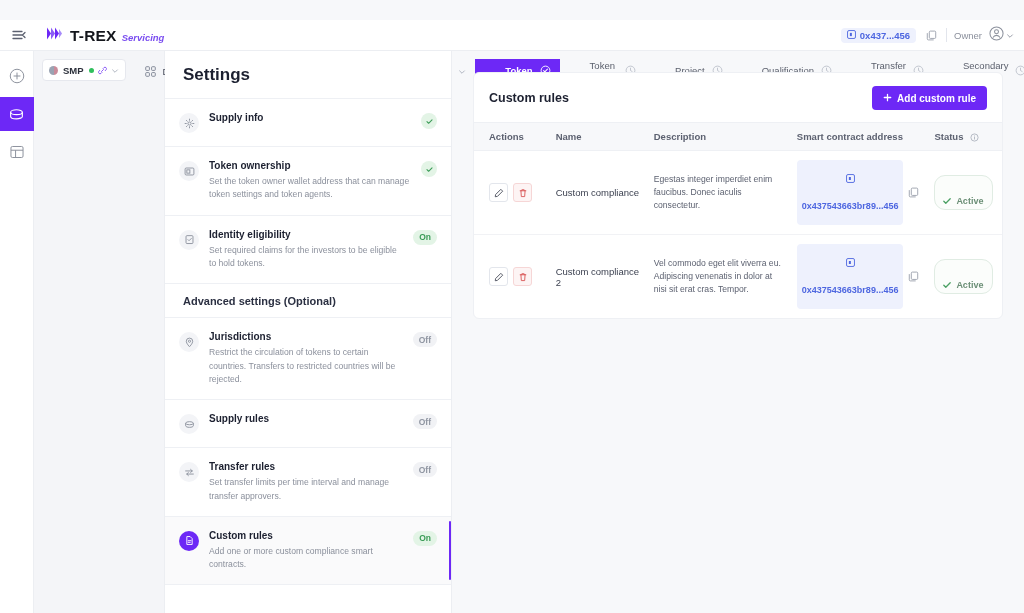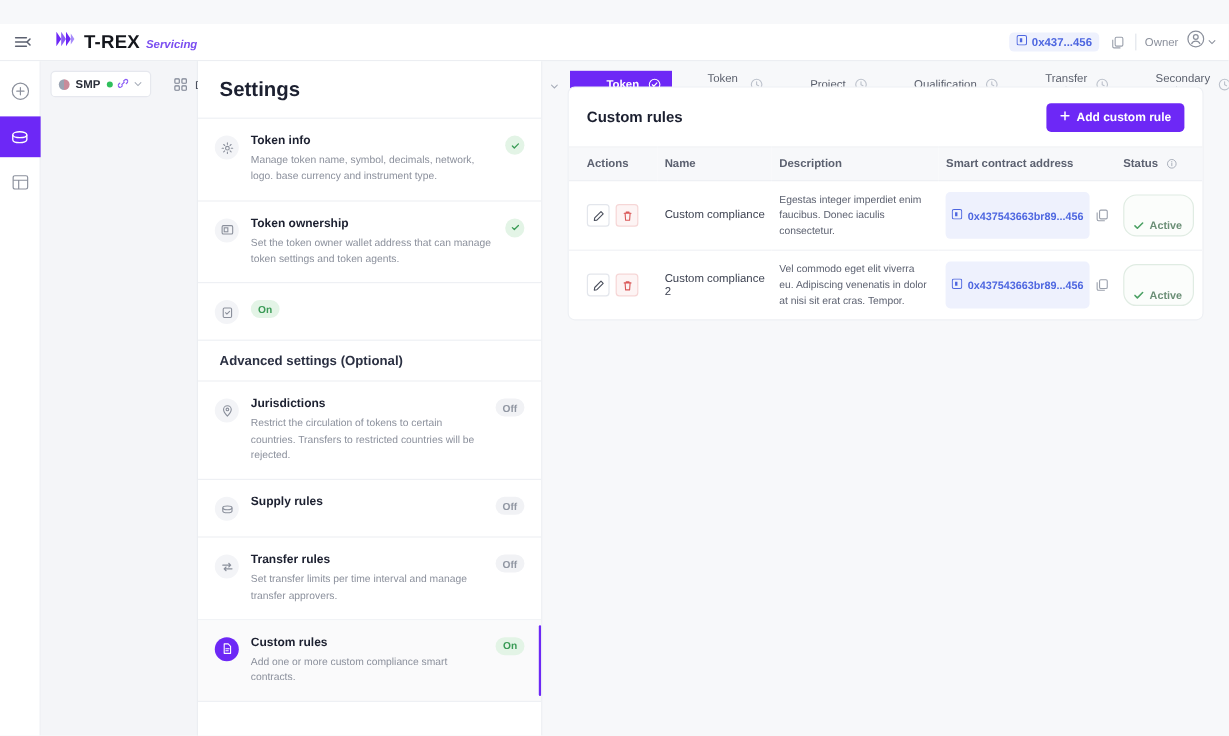--- a/index.html
+++ b/index.html
@@ -123,21 +123,21 @@
   .col-addr { width: 128px; }
   .col-status { width: 72px; }
   .act-wrap { display: flex; gap: 5px; }
   .act-btn {
     width: 19px; height: 19px; border-radius: 3px; border: 1px solid #e3e6ec; background: #fff;
     display: flex; align-items: center; justify-content: center; cursor: pointer;
   }
   .act-btn.danger { border-color: #f6d6d6; background: #fdf4f4; }
   .cell-desc { font-size: 8.6px; line-height: 1.5; color: #5c6170; }
   .addr-cell { display: flex; align-items: center; gap: 5px; }
-  .addr-link { display: flex; align-items: center; gap: 4px; background: #eef1fd; border-radius: 4px; padding: 14px 5px; cursor: pointer; }
+  .addr-link { display: flex; align-items: center; gap: 16px; background: #eef1fd; border-radius: 4px; padding: 14px 5px; cursor: pointer; flex-direction: column; }
   .addr-link span { font-size: 9px; color: #4d66e0; font-weight: 600; }
   .status-pill {
     display: inline-flex; align-items: center; gap: 4px; border: 1px solid #e0ece3;
     border-radius: 11px; padding: 20px 9px 3px 7px; background: #fbfdfb;
   }
   .status-pill span { font-size: 9px; color: #6b8f76; font-weight: 600; }
   .info-ico { display: inline-flex; vertical-align: middle; margin-left: 4px; }
 </style>
 </head>
 <body>
@@ -362,22 +362,21 @@
       <div class="settings-title">Settings</div>
 
       <div class="set-row">
         <span class="set-ico">
           <svg width="11" height="11" viewBox="0 0 12 12">
             <circle cx="6" cy="6" r="1.7" fill="none" stroke="#8b909c" stroke-width="1"></circle>
             <path d="M6 1.2v1.3M6 9.5v1.3M1.2 6h1.3M9.5 6h1.3M2.6 2.6l.95.95M8.45 8.45l.95.95M9.4 2.6l-.95.95M3.55 8.45l-.95.95" stroke="#8b909c" stroke-width="1" stroke-linecap="round"></path>
           </svg>
         </span>
         <span class="set-text">
-          <span class="set-name" style="display:block">Token info</span>
-          <span class="set-desc" style="display:block">Manage token name, symbol, decimals, network, logo. base currency and instrument type.</span>
+          <span class="set-name" style="display:block">Supply info</span>
         </span>
         <span class="badge">
           <span class="badge-check" style="display:flex;align-items:center;justify-content:center">
             <svg width="9" height="9" viewBox="0 0 10 10">
                 <path d="M2.2 5.2 4 7 7.8 3.2" fill="none" stroke="#3a9b56" stroke-width="1.2" stroke-linecap="round" stroke-linejoin="round"></path>
               </svg>
           </span>
         </span>
       </div>
 
@@ -400,20 +399,24 @@
           </span>
         </span>
       </div>
 
       <div class="set-row">
         <span class="set-ico">
           <svg width="11" height="11" viewBox="0 0 12 12">
             <rect x="2.2" y="1.8" width="7.6" height="8.6" rx="1.1" fill="none" stroke="#8b909c" stroke-width="1"></rect>
             <path d="M4.3 6.1 5.5 7.3 8 4.8" fill="none" stroke="#8b909c" stroke-width="1" stroke-linecap="round" stroke-linejoin="round"></path>
           </svg>
+        </span>
+        <span class="set-text">
+          <span class="set-name" style="display:block">Identity eligibility</span>
+          <span class="set-desc" style="display:block">Set required claims for the investors to be eligible to hold tokens.</span>
         </span>
         <span class="badge">
           <span class="badge-on">On</span>
         </span>
       </div>
 
       <div class="sec-head">Advanced settings (Optional)</div>
 
       <div class="set-row">
         <span class="set-ico">

